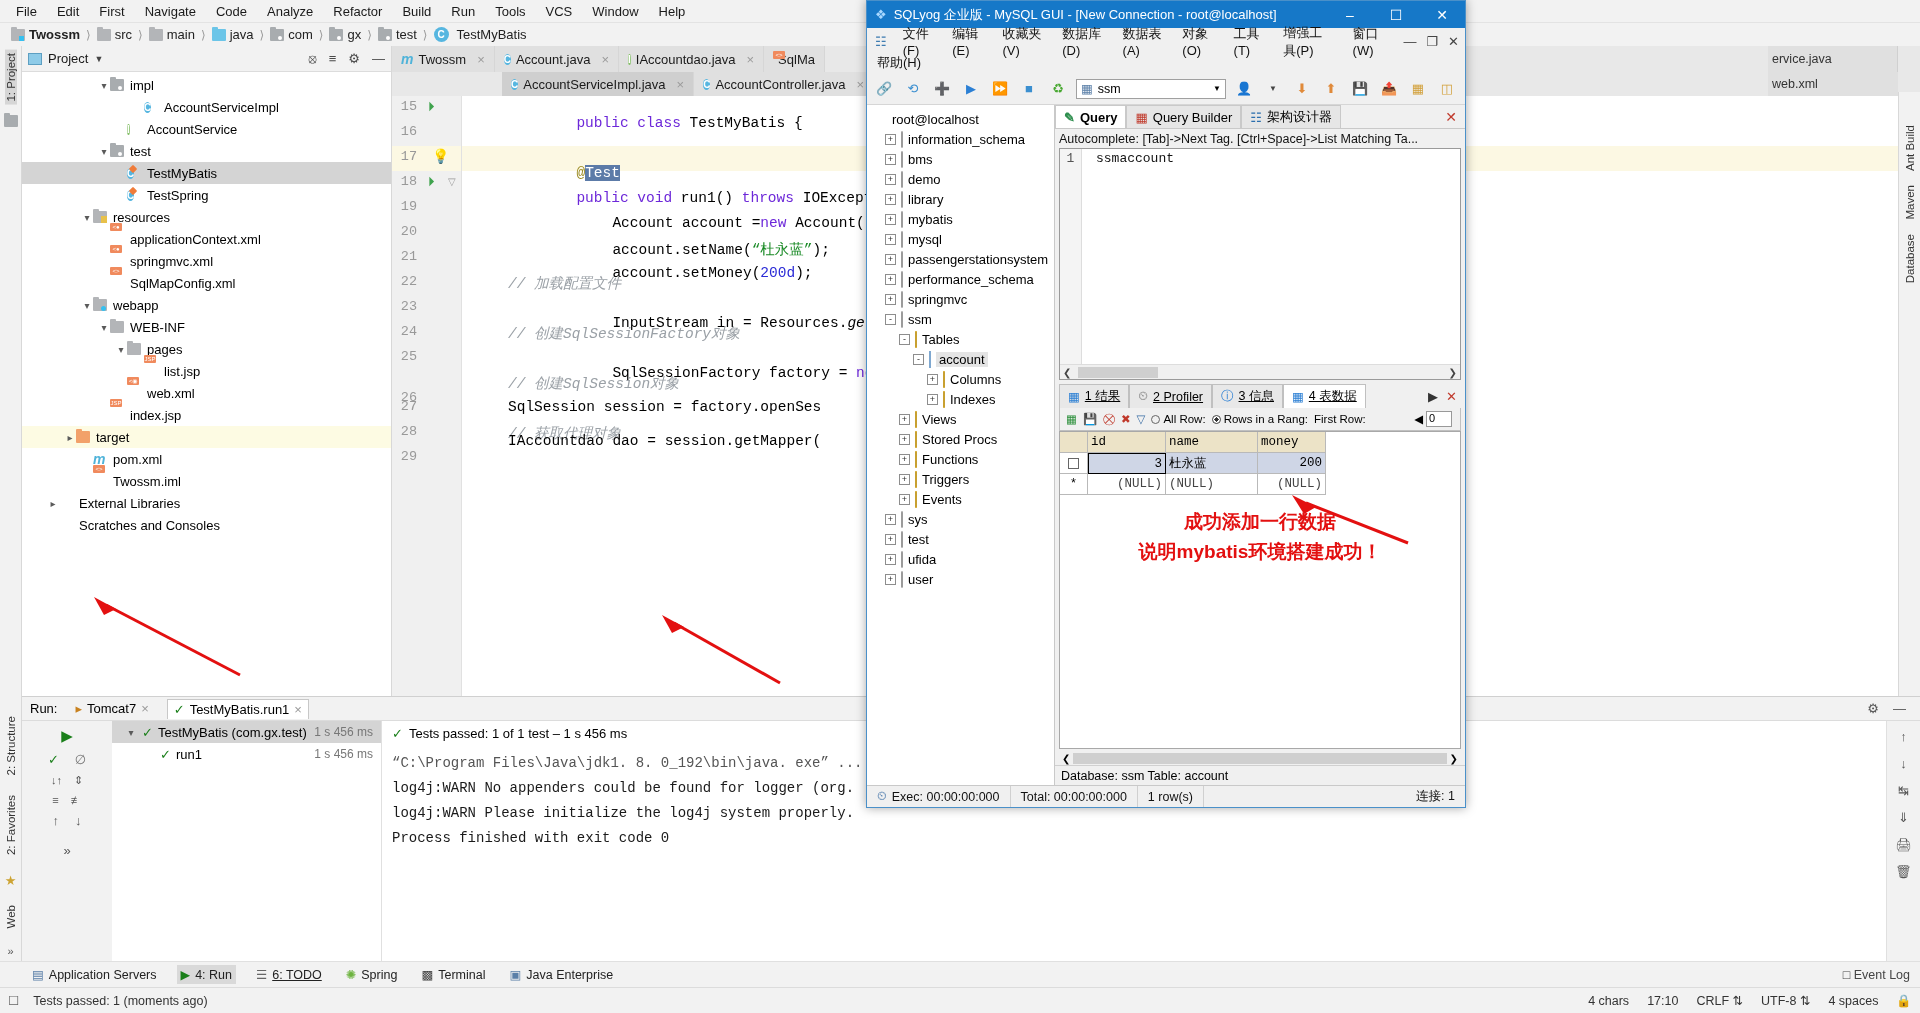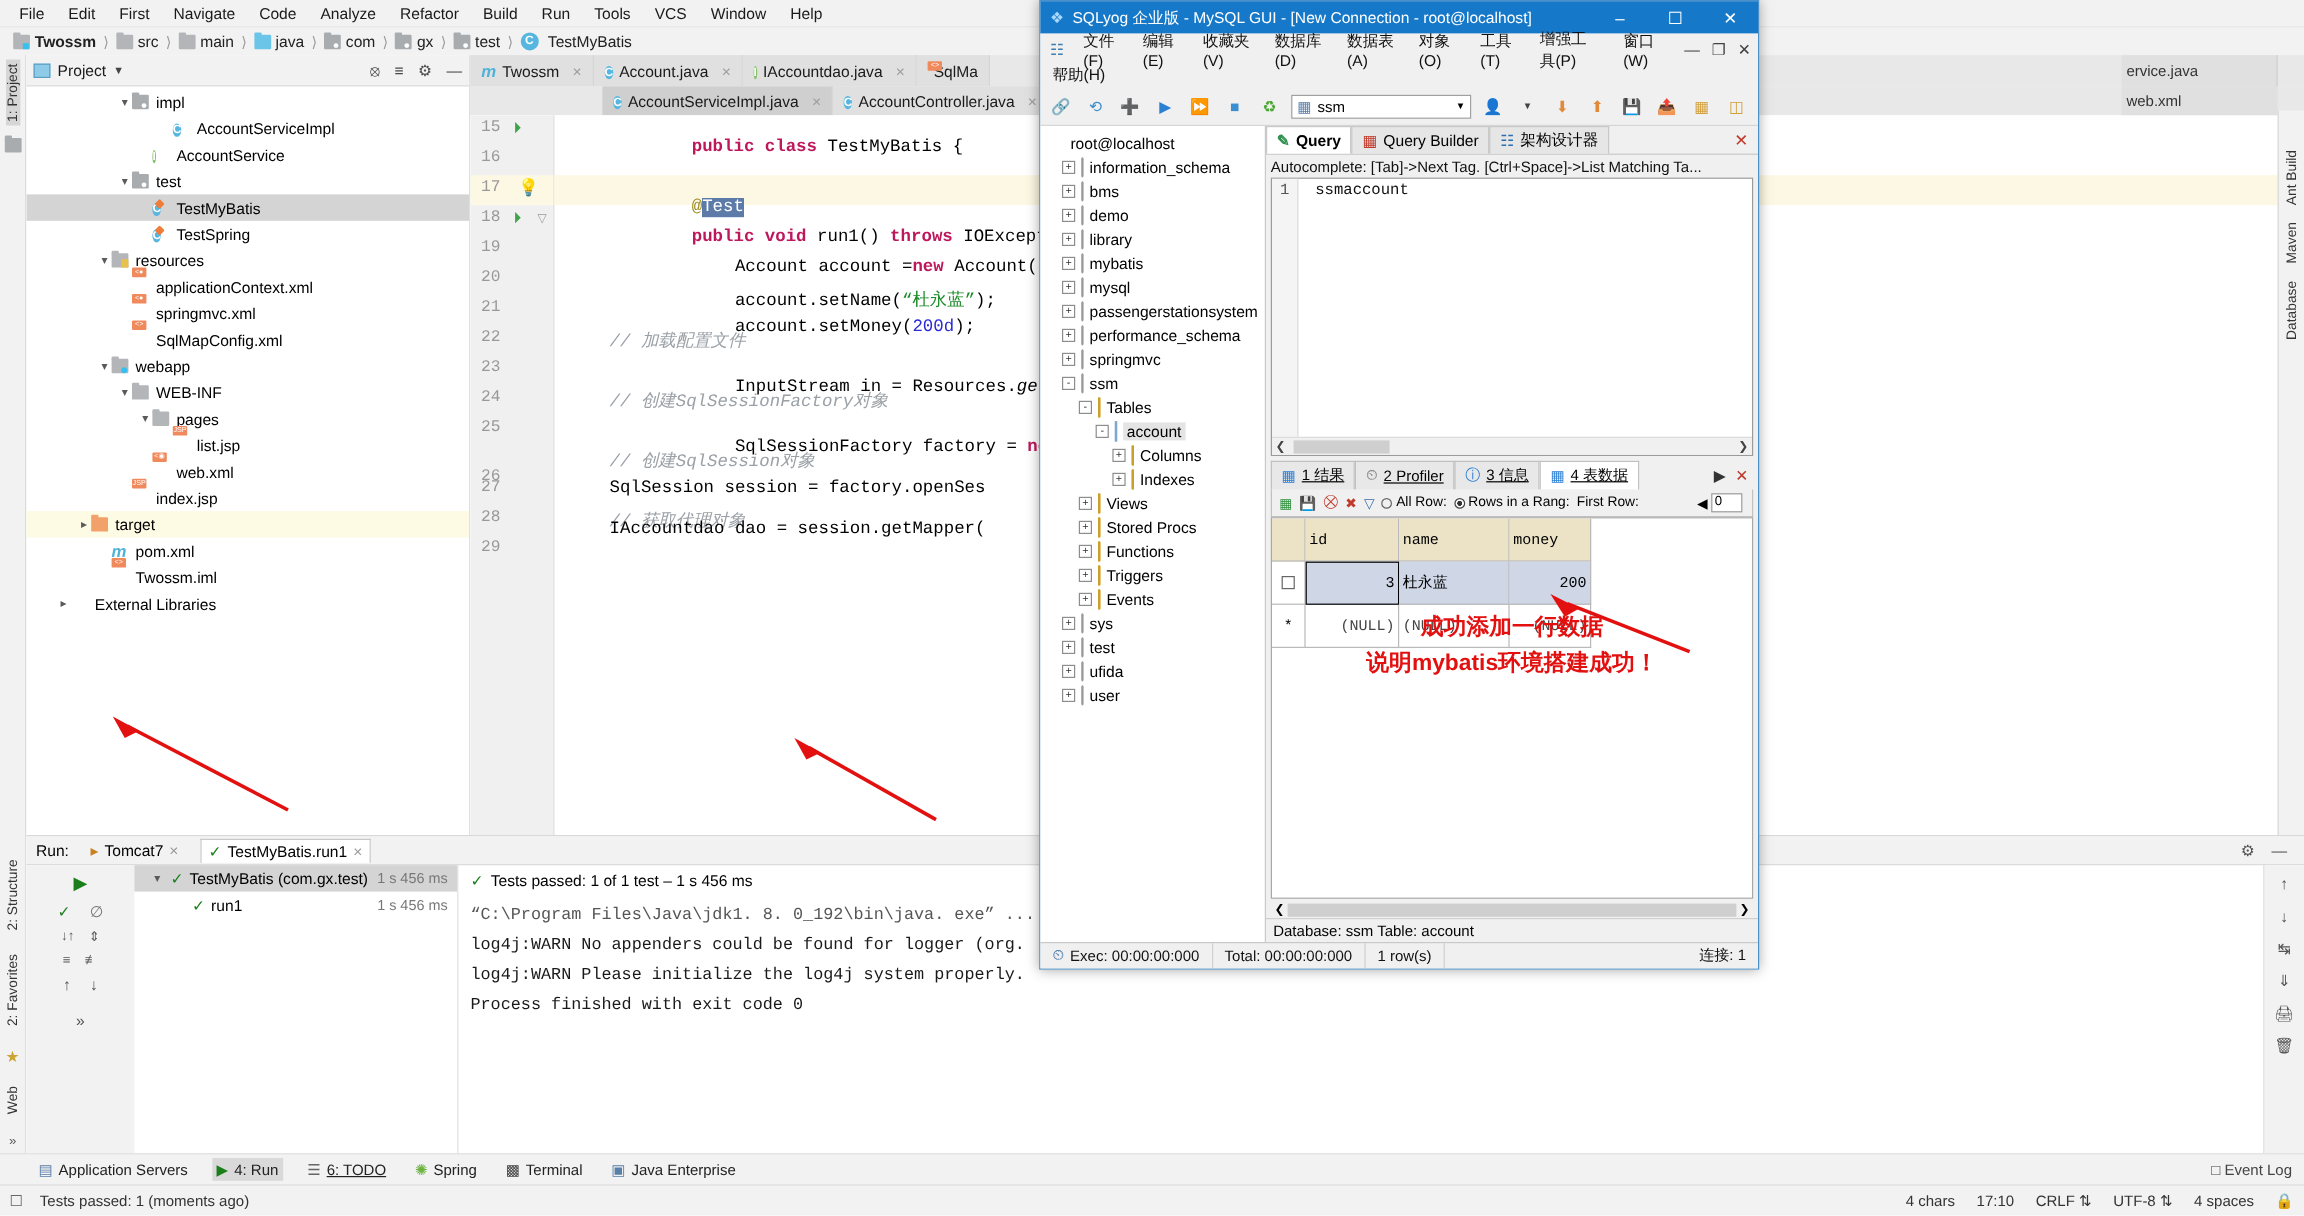--- a/index.html
+++ b/index.html
@@ -79,21 +79,21 @@
   .tabsrow2 { background:#e8e8e8; display:flex; align-items:stretch; height:24px; }
 
   .code { flex:1; position:relative; background:#fff; overflow:hidden; display:flex; }
   .gutter { width:70px; background:#f0f0f0; border-right:1px solid #e1e1e1; position:relative; }
   .glineno { position:absolute; right:44px; font-size:13.5px; color:#999;
              font-family:"Liberation Mono", monospace; }
   .gicon { position:absolute; left:36px; }
   .codearea { flex:1; position:relative; font-family:"Liberation Mono", monospace;
               font-size:14.5px; color:#000; }
   .cl { position:absolute; left:10px; white-space:pre; }
-  .kw { color:#be185d; font-weight:bold; }
+  .kw { color:#6d28d9; font-weight:normal; }
   .cm { color:#9aa0a6; font-style:italic; }
   .str { color:#1a8a26; }
   .num { color:#2b2bd6; }
   .it  { font-style:italic; }
   .hl-line { position:absolute; left:0; right:0; height:25px; background:#fcf8e3; }
   .sel-test { background:#5c7ba8; color:#fff; }
 
   .breadcrumb2 { height:24px; background:#f2f2f2; border-top:1px solid #e0e0e0;
                  display:flex; align-items:center; padding-left:80px; gap:6px;
                  font-size:13px; color:#333; }
@@ -186,21 +186,21 @@
 
   .rtabs { height:24px; display:flex; align-items:stretch; margin:4px 4px 0 4px; }
   .rtab { display:flex;align-items:center;gap:5px;padding:0 8px;font-size:12.5px;
           border:1px solid #c0c0c0;background:#e8e8e8;border-bottom:none;}
   .rtab.on { background:#fff; }
   .rtoolbar { height:23px; display:flex; align-items:center; gap:6px; padding:0 6px;
               background:#f0f0f0; border:1px solid #c0c0c0; border-top:none; margin:0 4px;
               font-size:11.5px;}
   .grid { margin:0 4px; background:#fff; border:1px solid #a8a8a8; flex:1; position:relative;
           overflow:hidden; font-family:"Liberation Mono", monospace; font-size:12.5px;}
-  .gr { display:flex; height:36px; }
+  .gr { display:flex; height:21px; }
   .gc { border-right:1px solid #b9b9b9; border-bottom:1px solid #b9b9b9;
         display:flex; align-items:center; padding:0 3px; }
   .ghead { background:#ece3c7; font-weight:normal; }
   .gsel  { background:#cfd6e6; }
   .annot { position:absolute; width:100%; text-align:center; color:#e31010;
            font-size:19px; font-family:"Liberation Sans", sans-serif; font-weight:bold; }
   .dbline { height:20px; font-size:12.5px; display:flex; align-items:center; padding-left:6px;
             border-top:1px solid #d0d0d0; background:#f0f0f0;}
   .sq-status { height:22px; background:#f0f0f0; border-top:1px solid #c9c9c9;
                display:flex; align-items:center; font-size:12.5px; color:#111; }
@@ -421,20 +421,26 @@
             <span style="width:59px;flex:none"></span>
             <span class="chev"></span>
             <span class="ti"><span class="xmlicon"><span>&lt;&gt;</span></span></span>
             <span>Twossm.iml</span>
           </div>
           <div class="trow">
             <span style="width:25px;flex:none"></span>
             <span class="chev">▸</span>
             <span class="ti"><span class="libIcon"></span></span>
             <span>External Libraries</span>
+          </div>
+          <div class="trow">
+            <span style="width:25px;flex:none"></span>
+            <span class="chev"></span>
+            <span class="ti"><span class="scrIcon"></span></span>
+            <span>Scratches and Consoles</span>
           </div>
         </div>
     </div>
 
     <div class="editorcol">
       <div class="tabsrow" id="etabs1">
           <div class="etab">
             <span><span class="mIcon">m</span></span>
             <span>Twossm</span>
             <span class="x">×</span>

